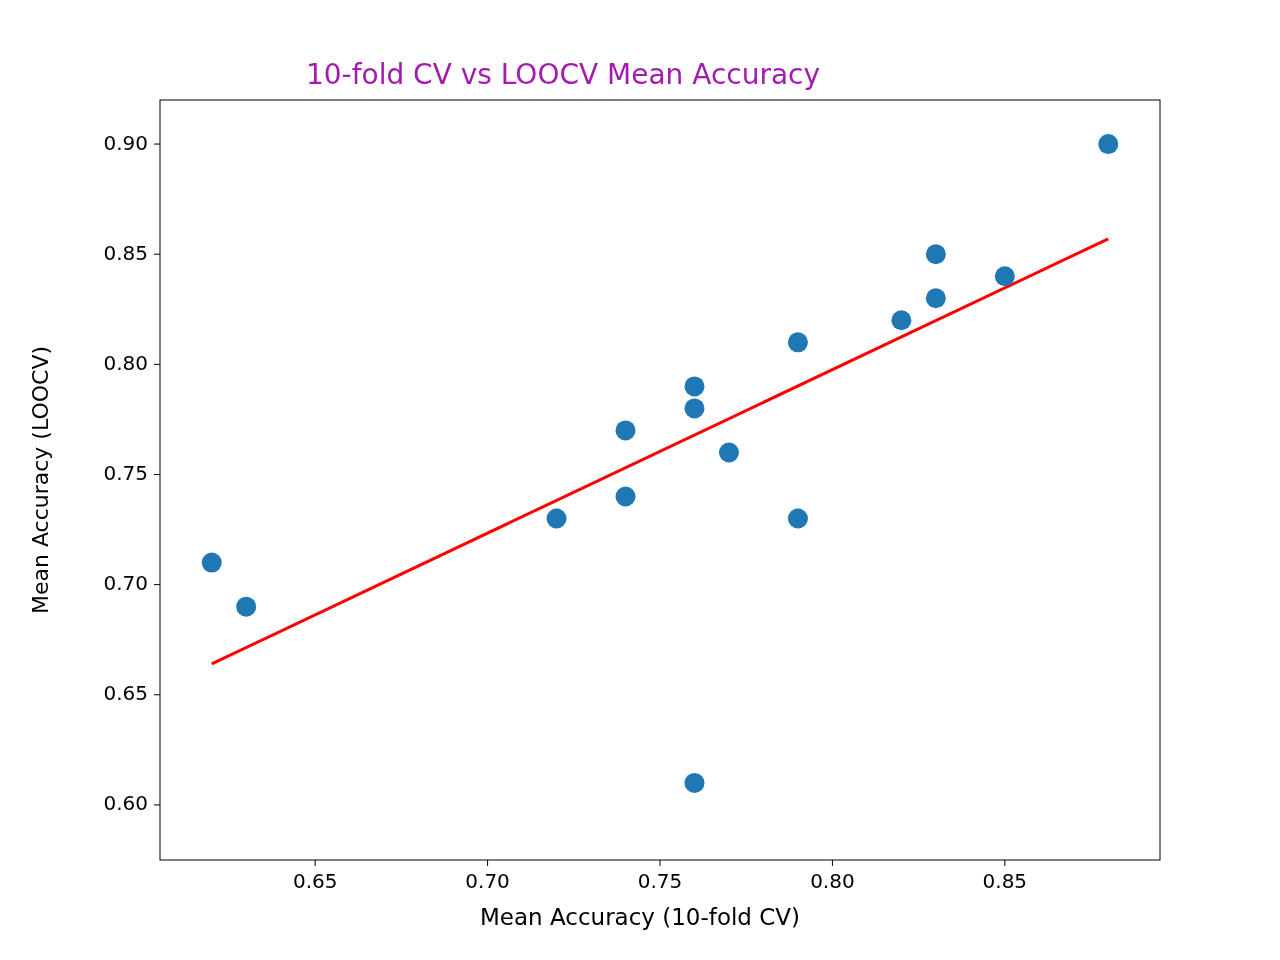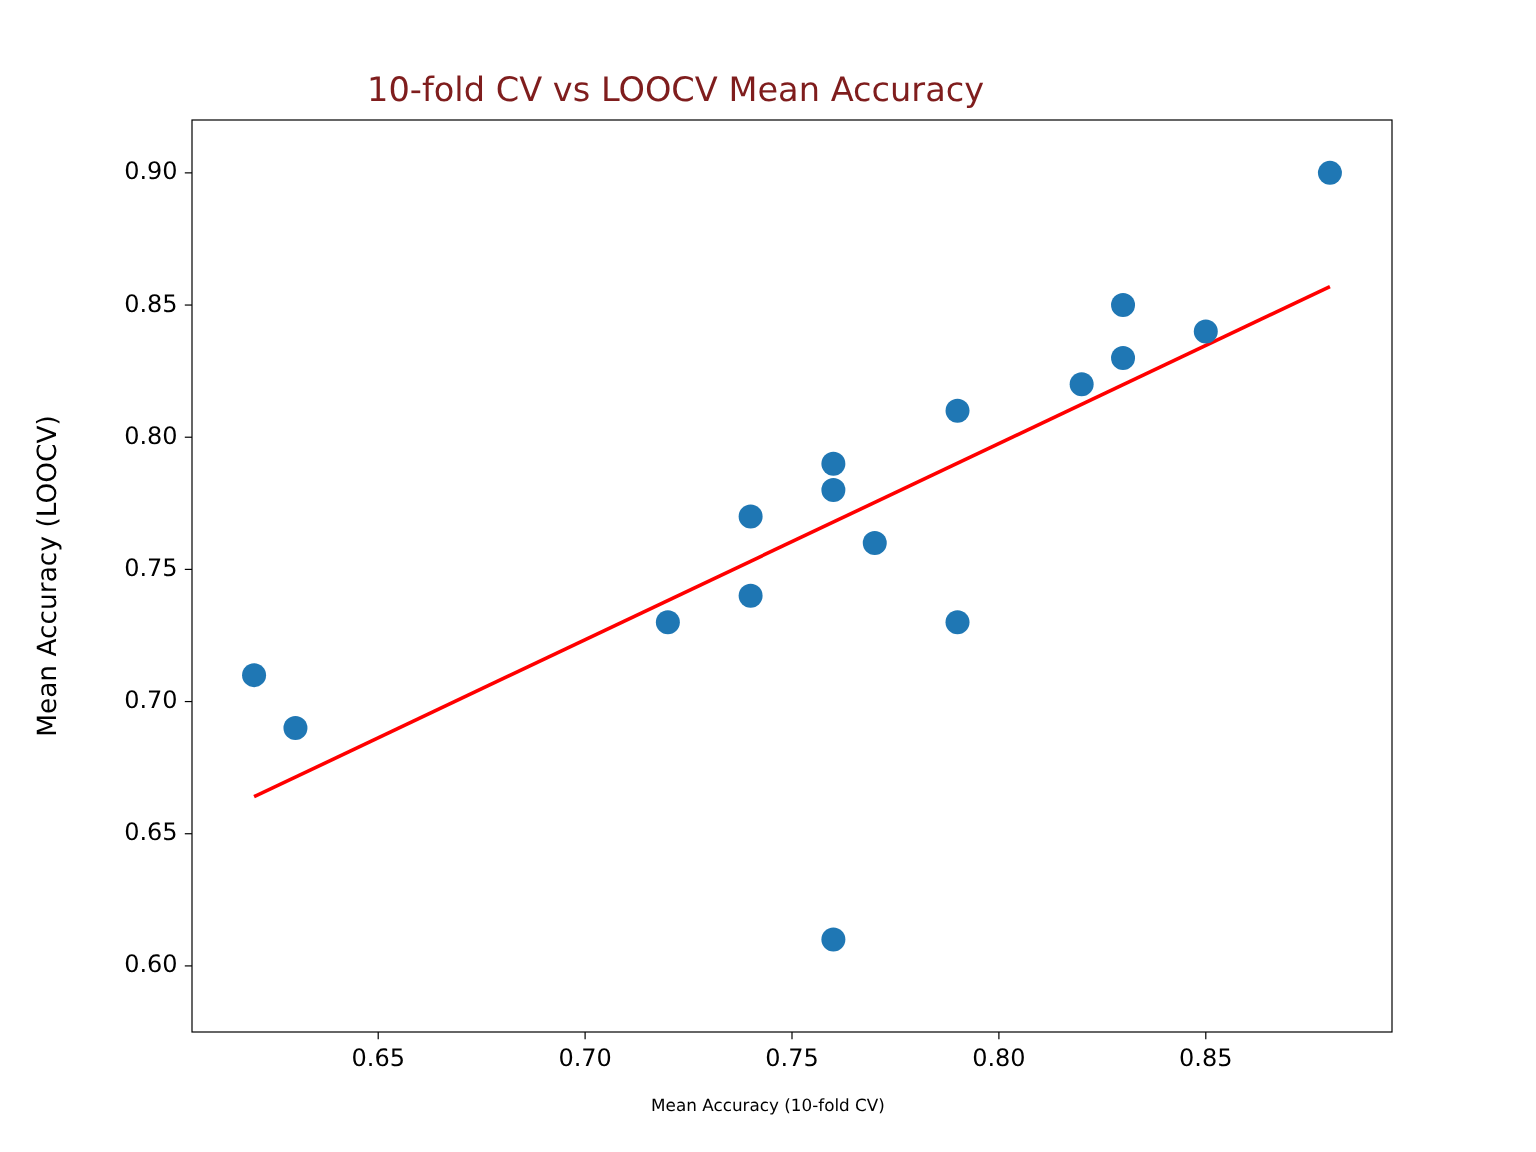--- a/index.html
+++ b/index.html
@@ -15,29 +15,29 @@
     width: 1280px;
     height: 960px;
   }
   .title {
     position: absolute;
     top: 58px;
     left: 0;
     width: 1126px;
     text-align: center;
     font-size: 28px;
-    color: #7f1d1d;
+    color: #a21caf;
   }
   .xlabel {
     position: absolute;
     left: 0;
     width: 1280px;
     text-align: center;
     bottom: 30px;
-    font-size: 14px;
+    font-size: 23px;
     color: #000;
   }
   .ylabel {
     position: absolute;
     left: 40px;
     top: 50%;
     transform: translate(-50%, -50%) rotate(-90deg);
     transform-origin: center;
     font-size: 22px;
     color: #000;

